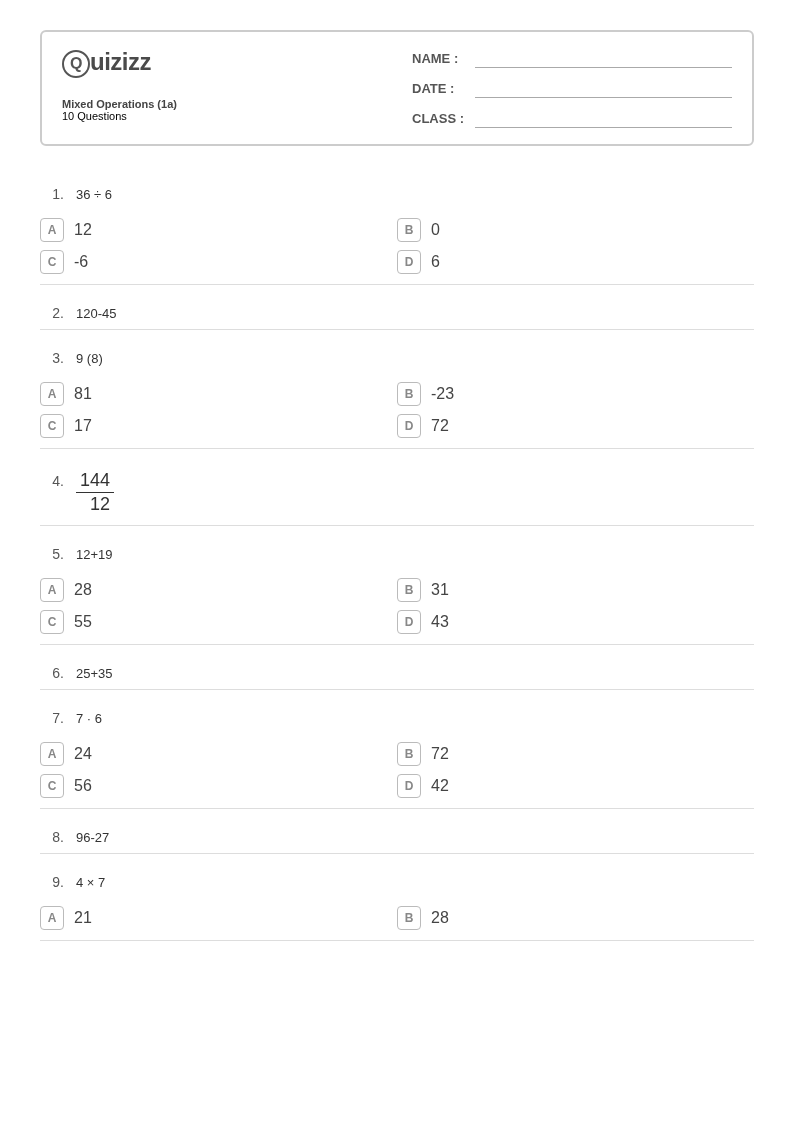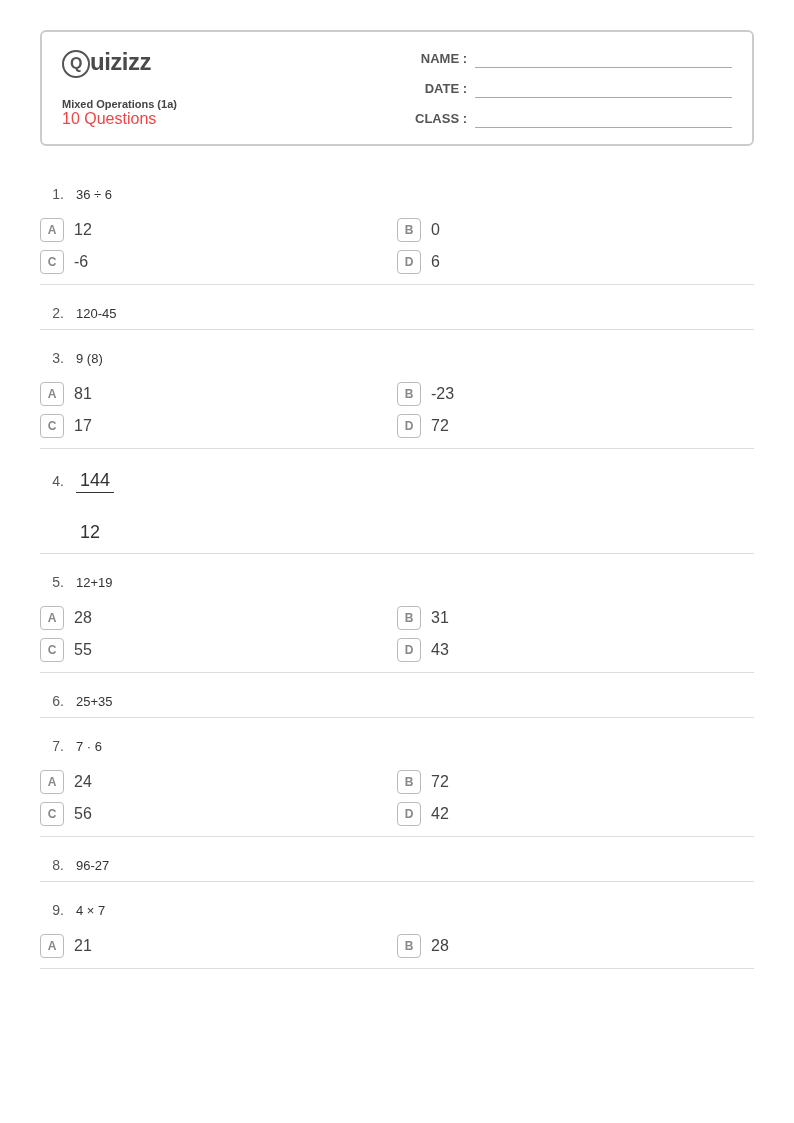--- a/index.html
+++ b/index.html
@@ -31,40 +31,39 @@
       display: flex;
       align-items: center;
       margin-bottom: 20px;
     }
     .quiz-title {
       font-size: 11px;
       font-weight: 600;
       color: #444;
     }
     .quiz-subtitle {
-      font-size: 16px;
-      color: #ef4444;
+      font-size: 11px;
+      color: #000000;
     }
     .header-right {
       display: flex;
       flex-direction: column;
       gap: 10px;
       min-width: 320px;
     }
     .field-row {
       display: flex;
       align-items: center;
       gap: 8px;
     }
     .field-label {
       font-size: 13px;
       font-weight: 600;
       color: #555;
       min-width: 55px;
-      text-align: right;
     }
     .field-line {
       flex: 1;
       border: none;
       border-bottom: 1.5px solid #aaa;
       height: 20px;
     }
 
     
     .question-block {
@@ -83,23 +82,22 @@
       text-align: right;
     }
     .q-text {
       font-size: 13px;
       font-weight: 500;
       color: #333;
     }
     .fraction {
       display: inline-flex;
       flex-direction: column;
-      align-items: flex-start;
+      align-items: flex-end;
       vertical-align: middle;
-      gap: 28px;
     }
     .fraction .numerator {
       font-size: 18px;
       font-weight: 500;
       border-bottom: 1.5px solid #333;
       padding: 0 4px;
       line-height: 1.3;
     }
     .fraction .denominator {
       font-size: 18px;

